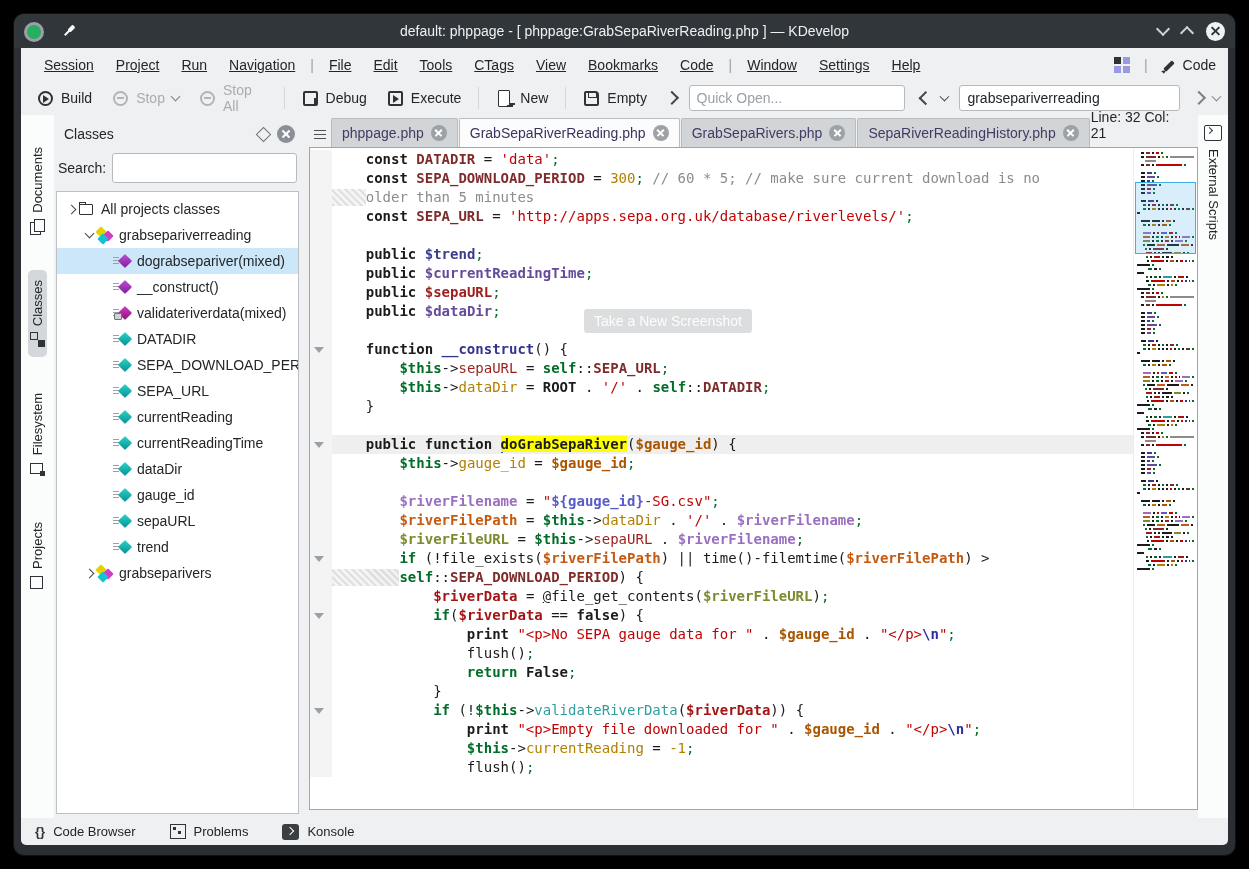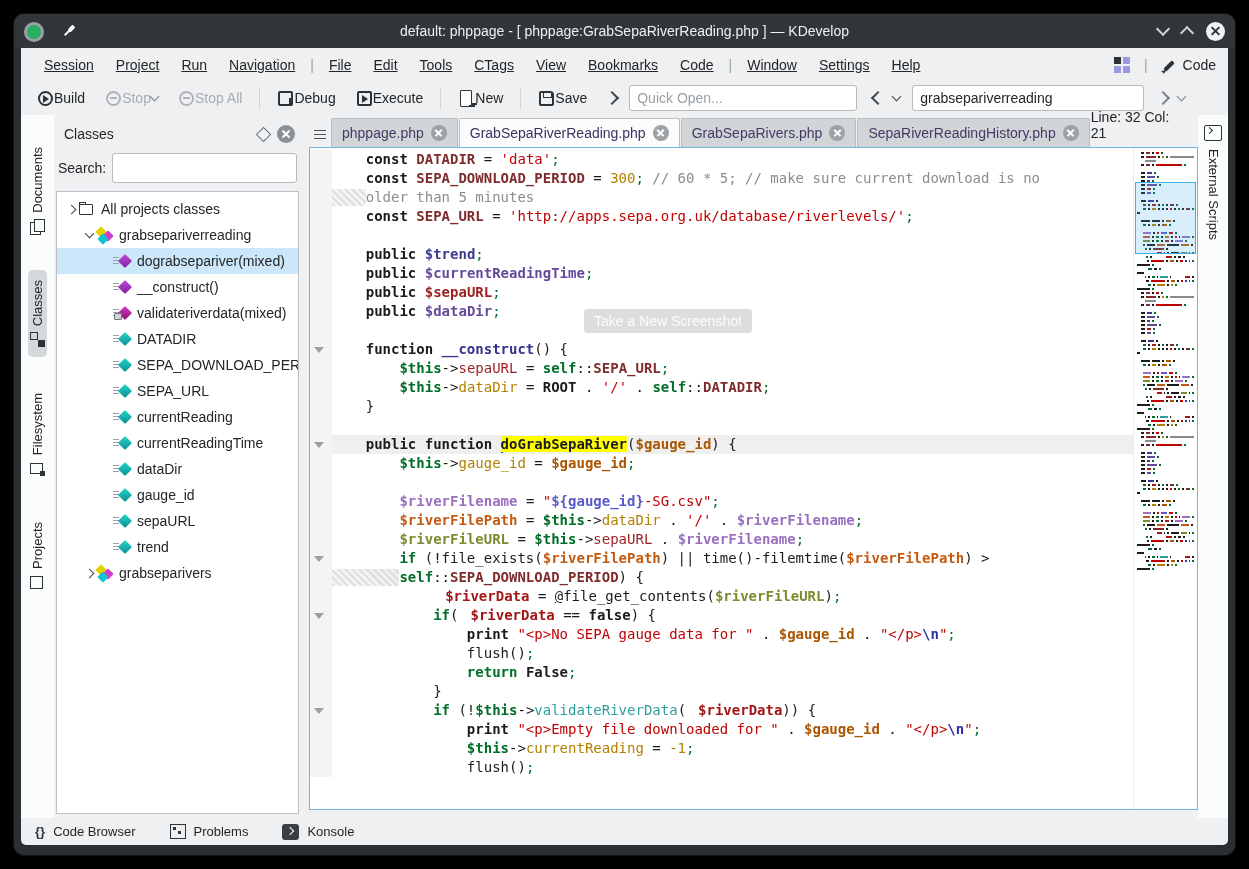--- a/index.html
+++ b/index.html
@@ -32,21 +32,21 @@
   .menu-item{padding:5px 11px;border-radius:3px;text-decoration:underline;}
   .menu-sep{color:#9da2a6;padding:0 4px;}
   .menu-right{margin-left:auto;display:flex;align-items:center;gap:10px;}
   .gridicon{width:16px;height:16px;display:grid;grid-template-columns:7px 7px;grid-template-rows:7px 7px;gap:2px;}
   .gridicon i{background:#9a9ae0;} .gridicon i:first-child{background:#2d3138;}
   .pencil{width:14px;height:14px;position:relative;}
   .pencil::before{content:"";position:absolute;left:1px;top:6px;width:12px;height:4px;background:#2e3338;transform:rotate(-45deg);border-radius:1px;}
   .pencil::after{content:"";position:absolute;left:0;top:11px;border-left:4px solid #2e3338;border-top:3px solid transparent;border-bottom:1px solid transparent;transform:rotate(-45deg);}
   
   .toolbar{height:34px;display:flex;align-items:center;padding:0 8px;gap:4px;font-size:14px;color:#232629;flex:0 0 auto;}
-  .tool-btn{display:flex;align-items:center;gap:0;padding:4px 8px;border-radius:3px;}
+  .tool-btn{display:flex;align-items:center;gap:7px;padding:4px 8px;border-radius:3px;}
   .tool-btn.disabled{color:#a9adb1;}
   .tool-sep{width:1px;height:22px;background:#d4d7d9;margin:0 5px;}
   .icon16{width:17px;height:17px;position:relative;flex:0 0 auto;}
   .ic-build::before{content:"";position:absolute;inset:1px;border:2px solid #2e3338;border-radius:50%;}
   .ic-build::after{content:"";position:absolute;left:6px;top:5px;border-left:6px solid #2e3338;border-top:4px solid transparent;border-bottom:4px solid transparent;}
   .ic-stop::before{content:"";position:absolute;inset:1px;border:2px solid #b0b4b8;border-radius:50%;}
   .ic-stop::after{content:"";position:absolute;left:5px;top:7.5px;width:7px;height:2px;background:#b0b4b8;}
   .ic-frame::before{content:"";position:absolute;inset:1px;border:2px solid #2e3338;border-radius:2px;}
   .ic-debug::after{content:"";position:absolute;right:3px;bottom:2px;width:2px;height:7px;background:#2e3338;}
   .ic-exec::after{content:"";position:absolute;left:6px;top:5px;border-left:6px solid #2e3338;border-top:4px solid transparent;border-bottom:4px solid transparent;}
@@ -134,21 +134,21 @@
   .tk-at{color:#1b1b1b;text-decoration:underline;}
   .tk-vnavy{color:#3b3b8f;font-weight:bold;}
   .tk-vpurple{color:#644a9b;font-weight:bold;}
   .tk-vmaroon{color:#9c1e1e;font-weight:bold;}
   .tk-vmaroon2{color:#9c1e1e;}
   .tk-vgold{color:#b08000;}
   .tk-vbrown{color:#aa5500;font-weight:bold;}
   .tk-vviolet{color:#9a6fc0;font-weight:bold;}
   .tk-vorange{color:#c45a11;font-weight:bold;}
   .tk-volive{color:#7d8a2e;font-weight:bold;}
-  .tk-vred{color:#a31515;font-weight:bold;margin-left:12px;}
+  .tk-vred{color:#a31515;font-weight:bold;}
   
   .minimap{width:57px;flex:0 0 57px;background:#fff;position:relative;padding:4px 3px;border-left:1px solid #ececec;}
   .mmrow{display:flex;gap:2px;height:2px;margin-bottom:2px;}
   .mmrow span{background:currentColor;height:2px;display:inline-block;}
   .mmrow span.sp{background:transparent;}
   .mm-viewport{position:absolute;left:1px;right:1px;top:34px;height:70px;background:rgba(61,174,233,0.20);border:1px solid #3daee9;}
   .tooltip{position:absolute;left:274px;top:161px;height:24px;padding:0 10px;display:flex;align-items:center;background:rgba(190,193,196,0.55);color:rgba(255,255,255,0.92);font-size:14px;border-radius:3px;white-space:nowrap;}
   
   .dockright{width:30px;background:#fbfcfc;display:flex;flex-direction:column;align-items:center;padding-top:10px;gap:8px;flex:0 0 auto;}
   .termicon{width:16px;height:14px;border:1.7px solid #2e3338;border-radius:2px;position:relative;}
@@ -242,21 +242,21 @@
         <span>Execute</span>
       </div>
       <div class="tool-sep"></div>
       <div class="tool-btn">
         <span class="icon16 ic-new"></span>
         <span>New</span>
       </div>
       <div class="tool-sep"></div>
       <div class="tool-btn">
         <span class="icon16 ic-save"></span>
-        <span>Save</span>
+        <span>Empty</span>
       </div>
       <span class="chev right dark" style="margin:0 8px"></span>
       <input class="tool-input" style="width: 212px;" placeholder="Quick Open...">
       <span class="chev left dark" style="margin:0 6px 0 12px"></span>
       <span class="chev down small dark" style="margin-right:8px"></span>
       <input class="tool-input" style="width: 216px;" value="grabsepariverreading">
       <span class="chev right gray" style="margin:0 6px 0 10px"></span>
       <span class="chev down small gray"></span>
     </div>
 

